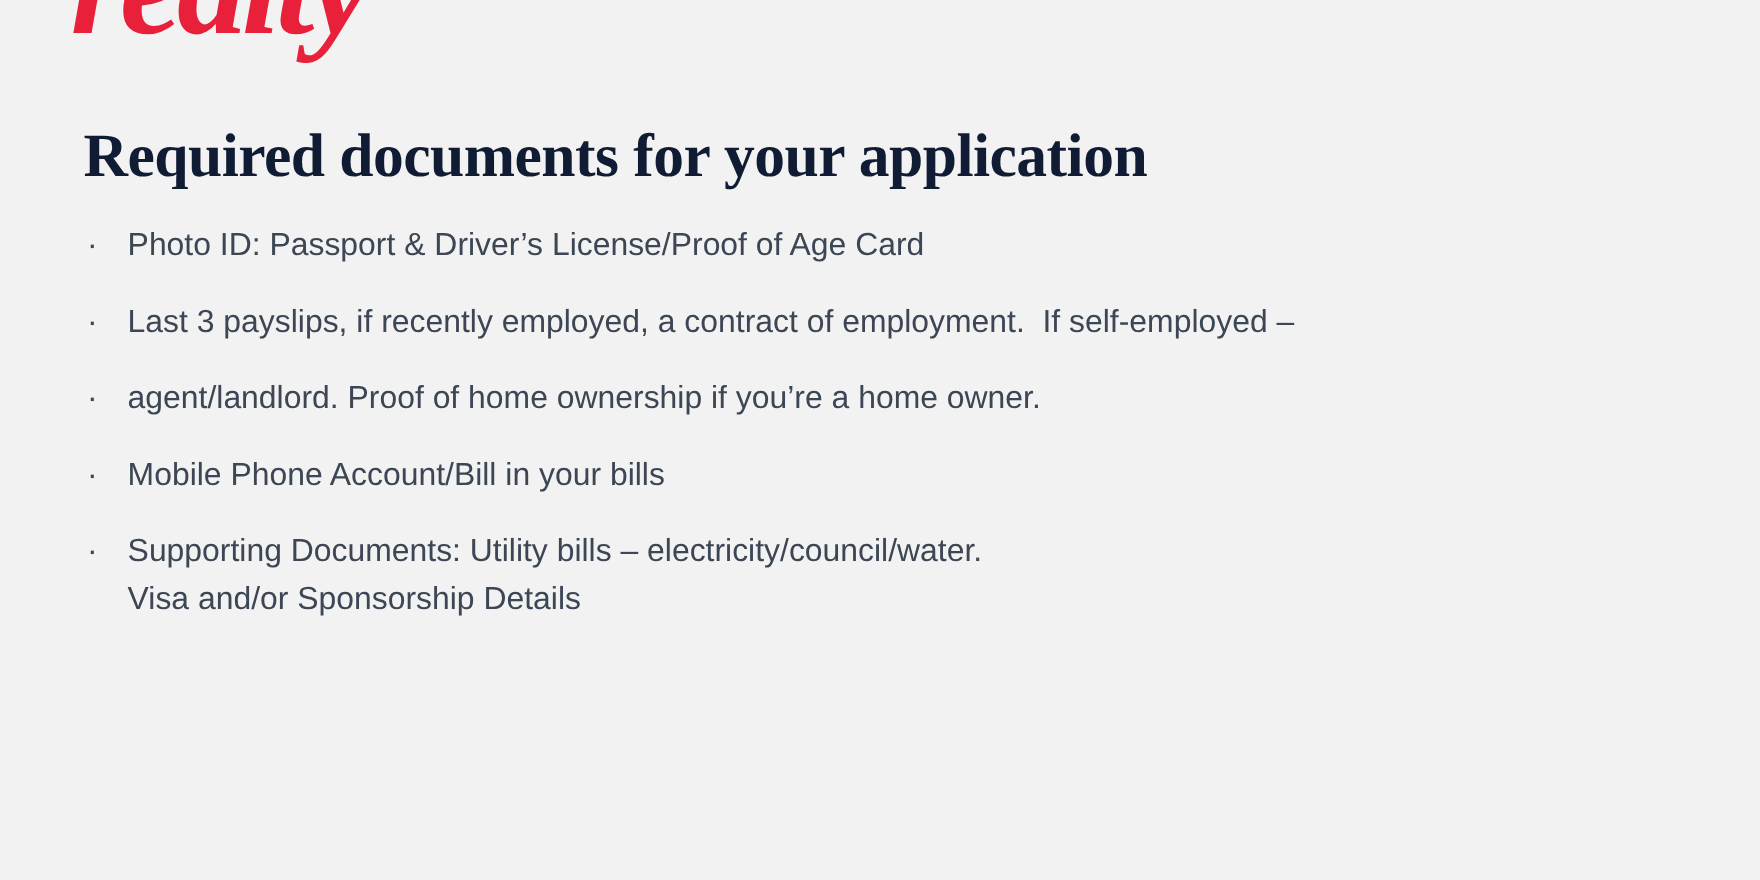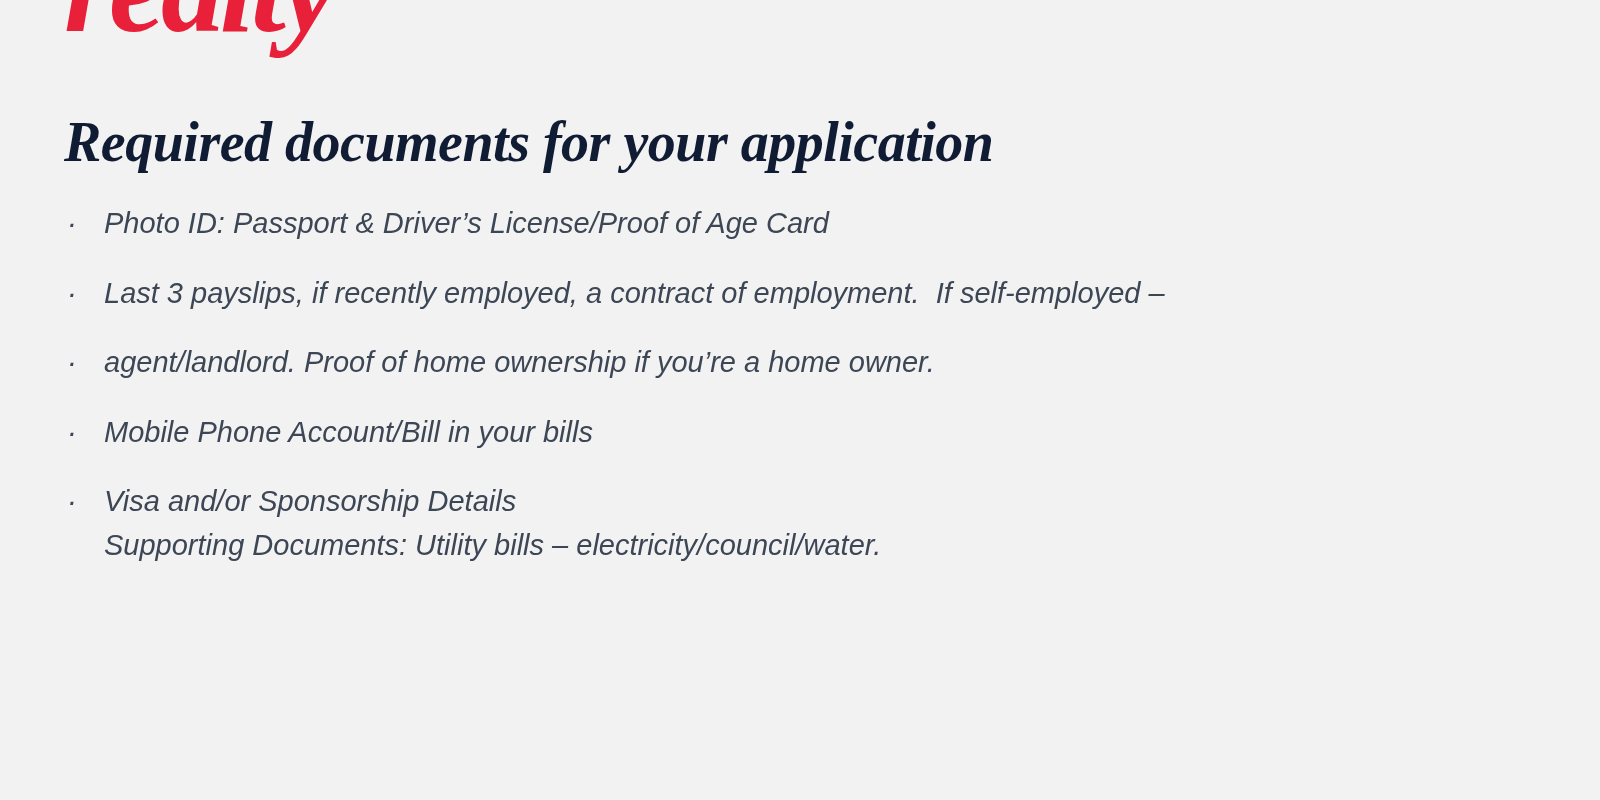--- a/index.html
+++ b/index.html
@@ -33,24 +33,23 @@
     font-size: 126px;
     line-height: 1;
     letter-spacing: -4px;
     color: #e8203a;
     white-space: nowrap;
     user-select: none;
   }
 
   .content {
     position: absolute;
-    left: 64px;
+    left: 76px;
     top: 110px;
     width: 1480px;
-    font-style: italic;
   }
 
   .doc-title {
     font-family: "Liberation Serif", serif;
     font-weight: bold;
     font-size: 56px;
     line-height: 1.15;
     color: #101c33;
     margin: 0 0 28px 0;
     letter-spacing: -0.5px;
@@ -118,19 +117,19 @@
         <span class="req-line">agent/landlord. Proof of home ownership if you’re a home owner.</span>
       </li>
 
       <li class="req-item">
         <span class="bullet-icon">·</span>
         <span class="req-line">Mobile Phone Account/Bill in your bills</span>
       </li>
 
       <li class="req-item">
         <span class="bullet-icon">·</span>
+        <span class="req-line">Supporting Documents: Utility bills – electricity/council/water.</span>
         <span class="req-line">Visa and/or Sponsorship Details</span>
-        <span class="req-line">Supporting Documents: Utility bills – electricity/council/water.</span>
       </li>
 
     </ul>
   </div>
 </div>
 
 </body></html>

